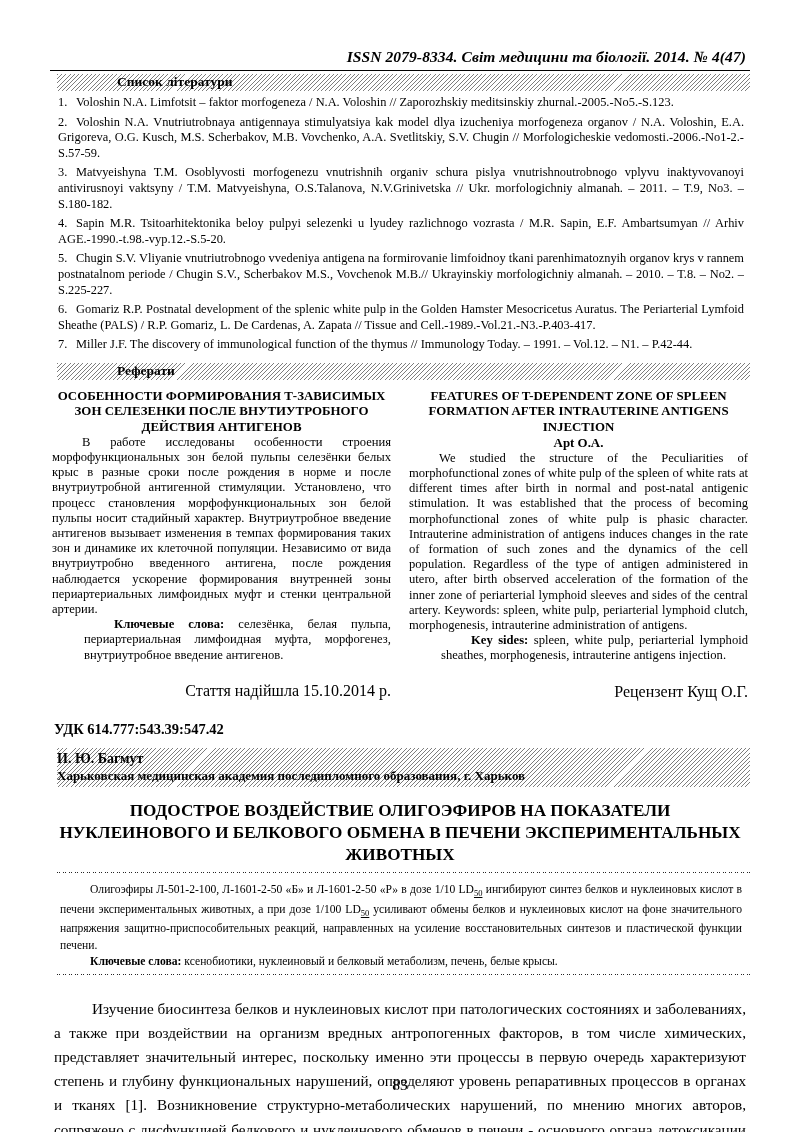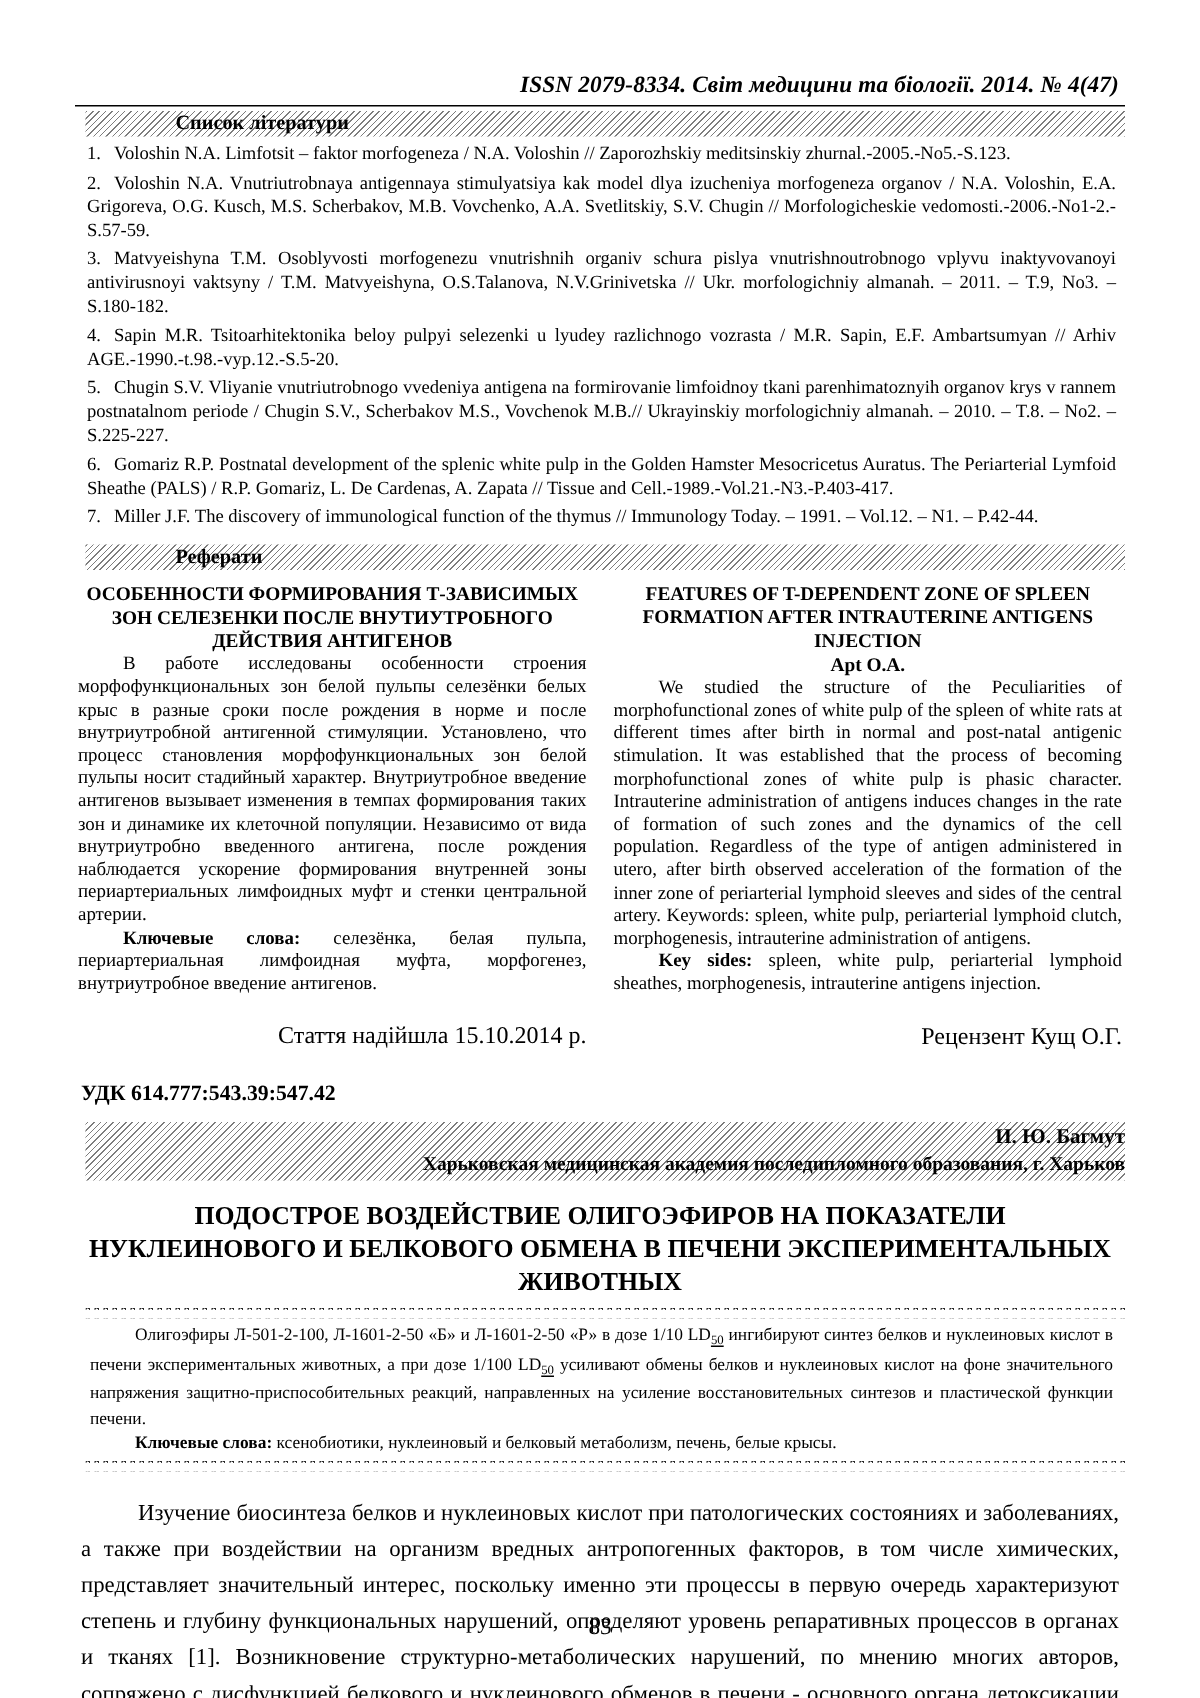--- a/index.html
+++ b/index.html
@@ -63,21 +63,21 @@
   }
 
   .bar-center {
     background-image: repeating-linear-gradient(
        -45deg,
        #7d7d7d 0px, #7d7d7d 0.7px,
        #ffffff 0.7px, #ffffff 3.0px);
     background-color: #f2f2f2;
     width: 693px;
     margin: 0 0 0 7px;
-    text-align: right;
+    text-align: left;
     padding: 2px 0 3px 0;
   }
   .bar-center .author-line {
     font-weight: bold;
     font-size: 14px;
     line-height: 17px;
   }
   .bar-center .affil-line {
     font-weight: bold;
     font-size: 13px;
@@ -102,21 +102,20 @@
     display: inline-block;
     width: 18px;
   }
 
   
   .abstract-cols {
     display: flex;
     gap: 18px;
     margin-top: 9px;
     padding: 0 2px;
-    align-items: center;
   }
   .abs-col {
     width: 340px;
     font-size: 12.6px;
     line-height: 15.2px;
     text-align: justify;
   }
   .abs-title {
     text-align: center;
     font-weight: bold;
@@ -130,20 +129,21 @@
     font-size: 12.9px;
     line-height: 16px;
   }
   .abs-body {
     text-indent: 30px;
     margin-top: 0px;
   }
   .abs-kw {
     text-indent: 30px;
     margin-top: 0px;
+    margin-left: 32px;
   }
   .abs-foot {
     text-align: right;
     margin-top: 20px;
     font-size: 16px;
   }
   b.kw { font-weight: bold; }
 
   
   .udk {

